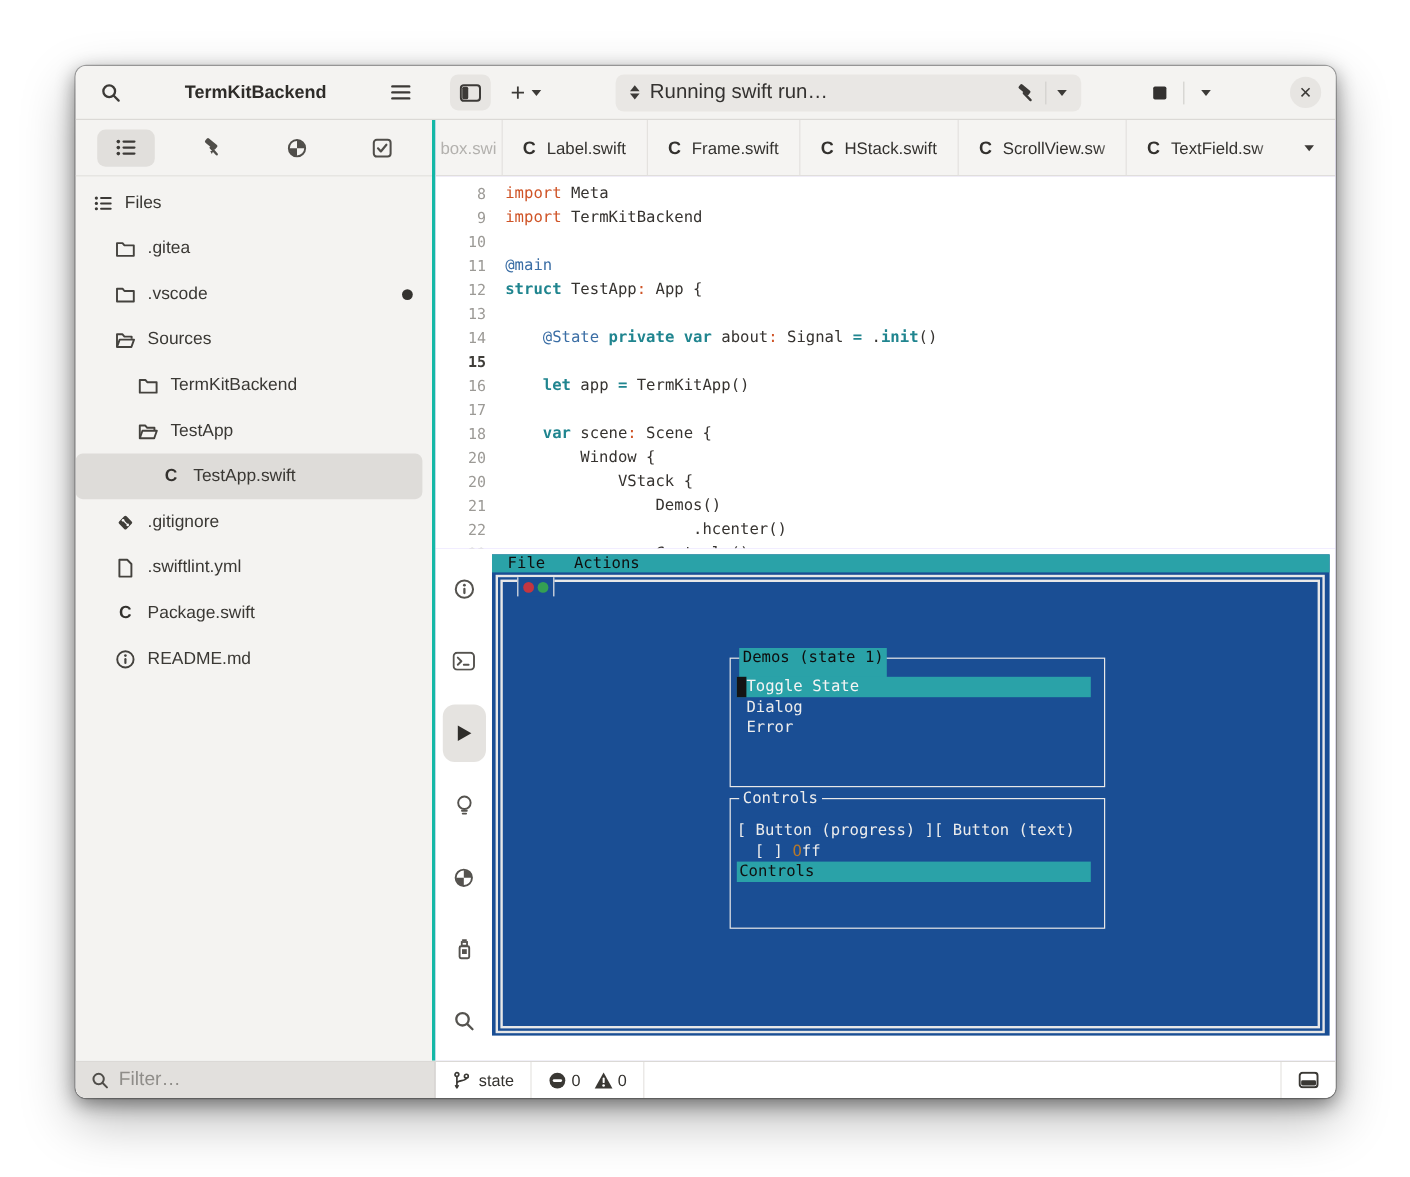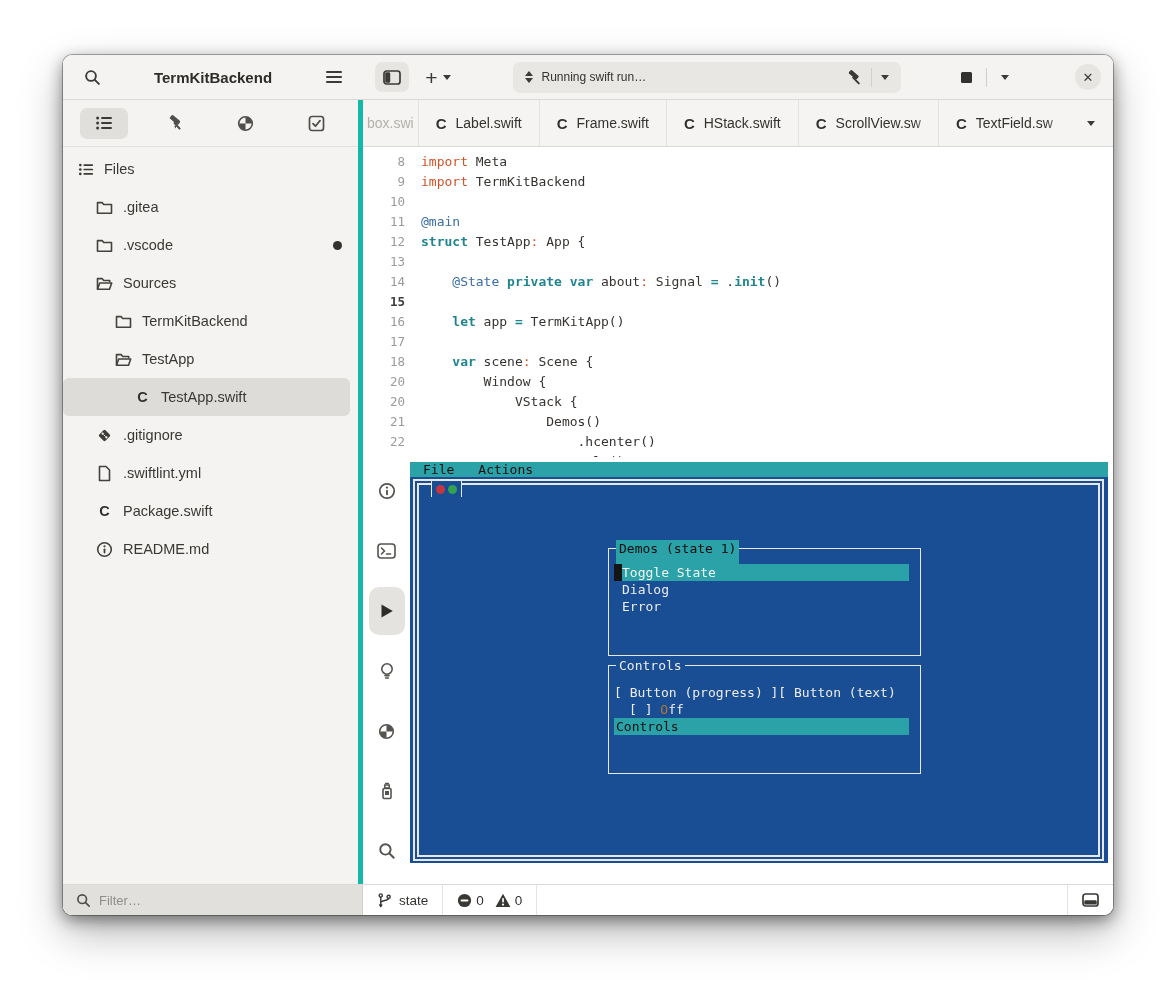--- a/index.html
+++ b/index.html
@@ -16,35 +16,35 @@
   .titlebar{ height:45px; flex:none; background:#f4f3f1; border-bottom:1px solid #dbd9d6; display:flex; }
   .tb-left{ width:300px; flex:none; display:flex; align-items:center; padding:0 12px; }
   .tb-title{ flex:1; text-align:center; font-weight:bold; font-size:15px; color:#2e2c29; }
   .tb-right{ flex:1; display:flex; align-items:center; padding:0 12px; gap:6px; }
   .icon-btn{ width:34px; height:30px; border-radius:7px; display:flex; align-items:center; justify-content:center; flex:none; }
   .icon-btn.bg{ background:#e7e5e2; }
   .round-btn{ width:26px; height:26px; border-radius:50%; background:#e7e5e2; display:flex; align-items:center; justify-content:center; flex:none; }
   .caret{ width:0; height:0; border-left:4.5px solid transparent; border-right:4.5px solid transparent; border-top:5.5px solid #3c3a37; display:inline-block; }
   .plus-glyph{ font-size:21px; color:#3c3a37; line-height:1; font-weight:400; }
   .run-pill{ margin:0 auto; width:388px; height:31px; background:#e9e7e4; border-radius:7px; display:flex; align-items:center; padding:0 12px; gap:9px; }
-  .run-label{ flex:1; font-size:12px; color:#343230; white-space:nowrap; overflow:hidden; }
+  .run-label{ flex:1; font-size:17px; color:#343230; white-space:nowrap; overflow:hidden; }
   .vsep{ width:1px; height:19px; background:#d2d0cd; flex:none; }
   .sort-icon{ display:flex; flex-direction:column; gap:2px; align-items:center; }
   .tri-up{ width:0;height:0;border-left:4px solid transparent;border-right:4px solid transparent;border-bottom:5px solid #3c3a37;}
   .tri-dn{ width:0;height:0;border-left:4px solid transparent;border-right:4px solid transparent;border-top:5px solid #3c3a37;}
   .stop-square{ width:11px; height:11px; background:#333130; border-radius:1.5px; }
   .hamburger{ display:flex; flex-direction:column; gap:3.5px; }
   .hamburger i{ display:block; width:16px; height:1.8px; background:#3c3a37; border-radius:1px; }
   .x-glyph{ font-size:13px; color:#3c3a37; font-weight:bold; line-height:1; }
 
   
   .app-body{ flex:1; display:flex; min-height:0; }
 
   
-  .sidebar{ width:300px; flex:none; background:#f4f3f1; border-right:5px solid #14b8a6; display:flex; flex-direction:column; }
+  .sidebar{ width:300px; flex:none; background:#f4f3f1; border-right:3px solid #14b8a6; display:flex; flex-direction:column; }
   .switcher{ height:47px; flex:none; display:flex; align-items:center; justify-content:space-around; border-bottom:1px solid #e3e1de; padding:0 6px;}
   .sw-btn{ width:48px; height:31px; border-radius:7px; display:flex; align-items:center; justify-content:center; }
   .sw-btn.active{ background:#e1dfdc; }
   .tree{ flex:1; overflow:hidden; padding-top:3px; }
   .trow-f{ height:38px; display:flex; align-items:center; gap:10px; font-size:14.5px; color:#3a3834; margin-right:8px; border-radius:6px; padding-right:8px;}
   .trow-f.selected{ background:#dedcd9; }
   .lvl0{ padding-left:14px; } .lvl1{ padding-left:33px; } .lvl2{ padding-left:52px; } .lvl3{ padding-left:71px; }
   .f-ic{ width:17px; height:17px; flex:none; display:flex; align-items:center; justify-content:center; }
   .cletter{ font-weight:bold; font-size:14.5px; color:#33312e; font-family:"Liberation Sans",sans-serif; }
   .mod-dot{ margin-left:auto; width:9px; height:9px; border-radius:50%; background:#34322f; flex:none; }
@@ -89,21 +89,21 @@
   .frame-controls .frame-title{ background:#1a4e94; color:#ececec; }
   .trow{ position:absolute; height:17px; line-height:17px; white-space:pre; }
   .sel-bar{ left:5px; top:15px; width:295px; background:#2aa2a8; color:#f4f4f4; display:flex; }
   .cursor-block{ width:8px; height:17px; background:#141414; flex:none; }
   .hotkey{ color:#b5782c; }
   .ctl-bar{ left:5px; top:52px; width:295px; background:#2aa2a8; color:#101010; padding-left:2px; }
 
   
   .statusbar{ height:31px; flex:none; display:flex; background:#ffffff; border-top:1px solid #dbd9d6; }
   .filter-cell{ width:300px; flex:none; background:#e2e0dd; border-right:1px solid #d2d0cd; display:flex; align-items:center; gap:8px; padding:0 13px; }
-  .filter-input{ flex:1; border:none; outline:none; background:transparent; font-size:13px; color:#403e3a; font-family:"Liberation Sans",sans-serif;}
+  .filter-input{ flex:1; border:none; outline:none; background:transparent; font-size:16px; color:#403e3a; font-family:"Liberation Sans",sans-serif;}
   .filter-input::placeholder{ color:#8f8d89; }
   .seg{ display:flex; align-items:center; gap:7px; padding:0 14px; height:100%; font-size:13.5px; color:#34322f; border-right:1px solid #e6e4e1; }
   .counts{ gap:4px; }
   .panel-toggle{ margin-left:auto; width:46px; height:100%; border-left:1px solid #e6e4e1; display:flex; align-items:center; justify-content:center; }
 
   svg{ display:block; }
 </style>
 </head>
 <body>
 

